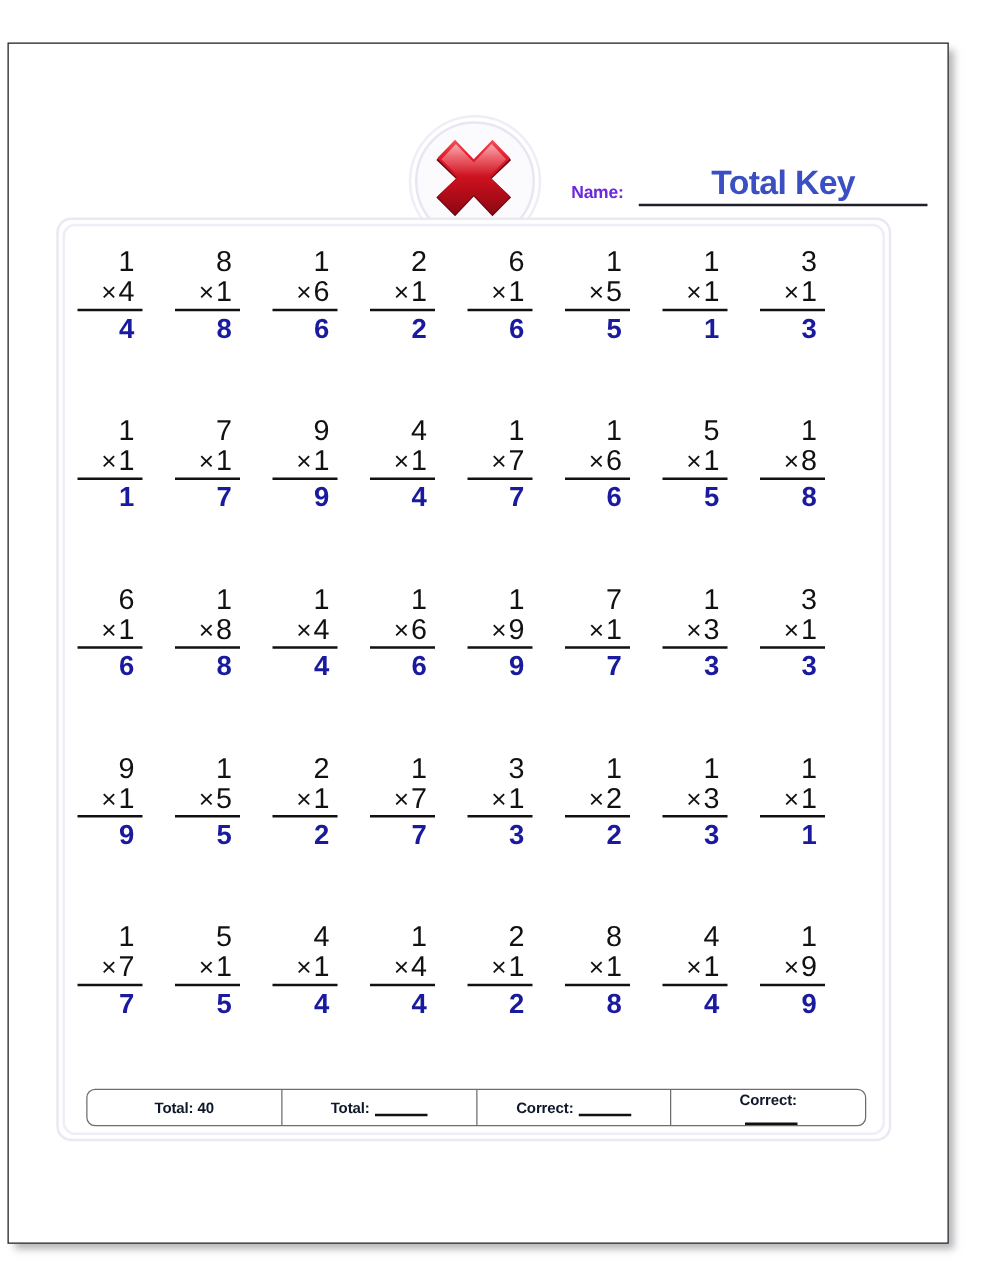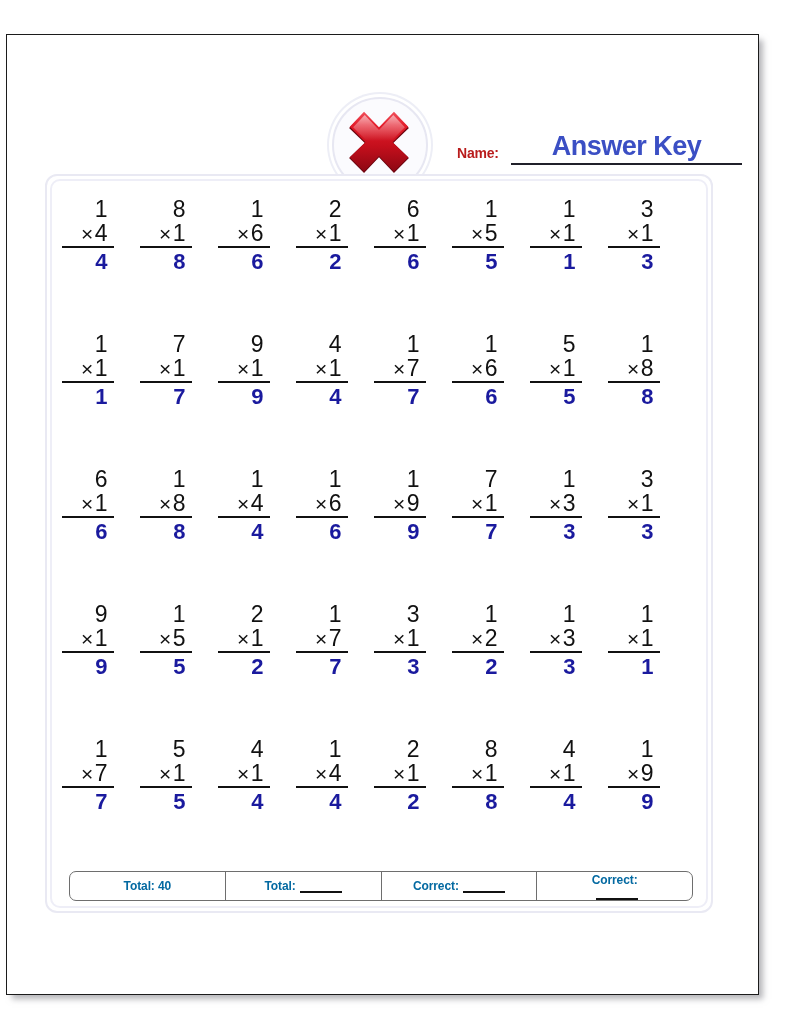--- a/index.html
+++ b/index.html
@@ -63,21 +63,21 @@
     top: 86px;
     width: 285px;
     height: 44px;
   }
   #name-label {
     position: absolute;
     left: 0;
     bottom: 4px;
     font-size: 14px;
     font-weight: bold;
-    color: #b91c1c;
+    color: #6d28d9;
     letter-spacing: -0.2px;
   }
   #name-line {
     position: absolute;
     left: 54px;
     right: 0;
     bottom: 0;
     height: 26px;
     border-bottom: 2px solid #20202a;
     text-align: center;
@@ -182,21 +182,21 @@
     display: flex;
     background: #ffffff;
   }
   .f-cell {
     flex: 1 1 0;
     display: flex;
     align-items: center;
     justify-content: center;
     font-size: 12px;
     font-weight: bold;
-    color: #0369a1;
+    color: #0f172a;
     border-right: 1px solid #6e6e6e;
     white-space: nowrap;
     letter-spacing: -0.1px;
   }
   .f-cell:last-child { border-right: none; flex-direction: column; }
   .f-blank {
     display: inline-block;
     width: 42px;
     border-bottom: 2px solid #111111;
     margin-left: 4px;
@@ -226,21 +226,21 @@
         </linearGradient>
       </defs>
       <path d="M28 6 L50 29 L72 6 L94 28 L71 50 L94 72 L72 94 L50 71 L28 94 L6 72 L29 50 L6 28 Z" fill="#6d040f"></path>
       <path d="M28 4 L50 27 L72 4 L93 26 L70 49 L93 71 L72 92 L50 69 L28 92 L7 71 L30 49 L7 26 Z" fill="url(#xg)"></path>
       <path d="M29 9 L50 31 L71 9 L88 27 L68 47 L50 47 L32 47 L12 27 Z" fill="url(#xgloss)"></path>
     </svg>
 
     <div id="name-row">
       <span id="name-label">Name:</span>
       <div id="name-line">
-        <span id="name-value">Answer Key</span>
+        <span id="name-value">Total Key</span>
       </div>
     </div>
   </div>
 
   <div id="panel-outer">
     <div id="panel-inner"></div>
   </div>
 
   <div id="grid">
       <div class="problem">

